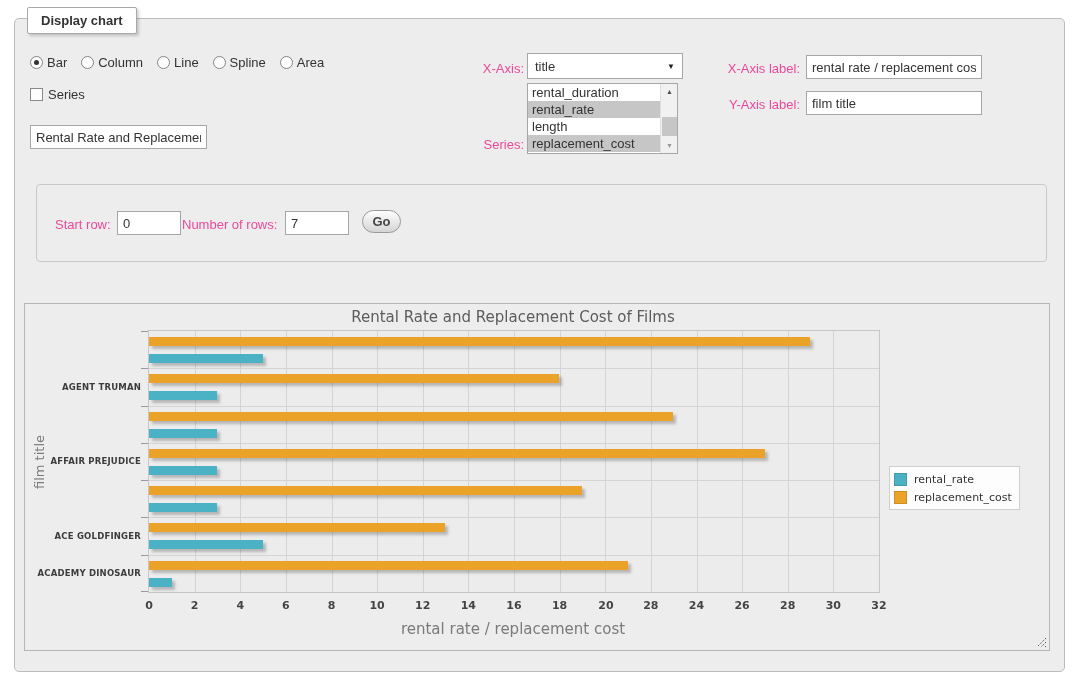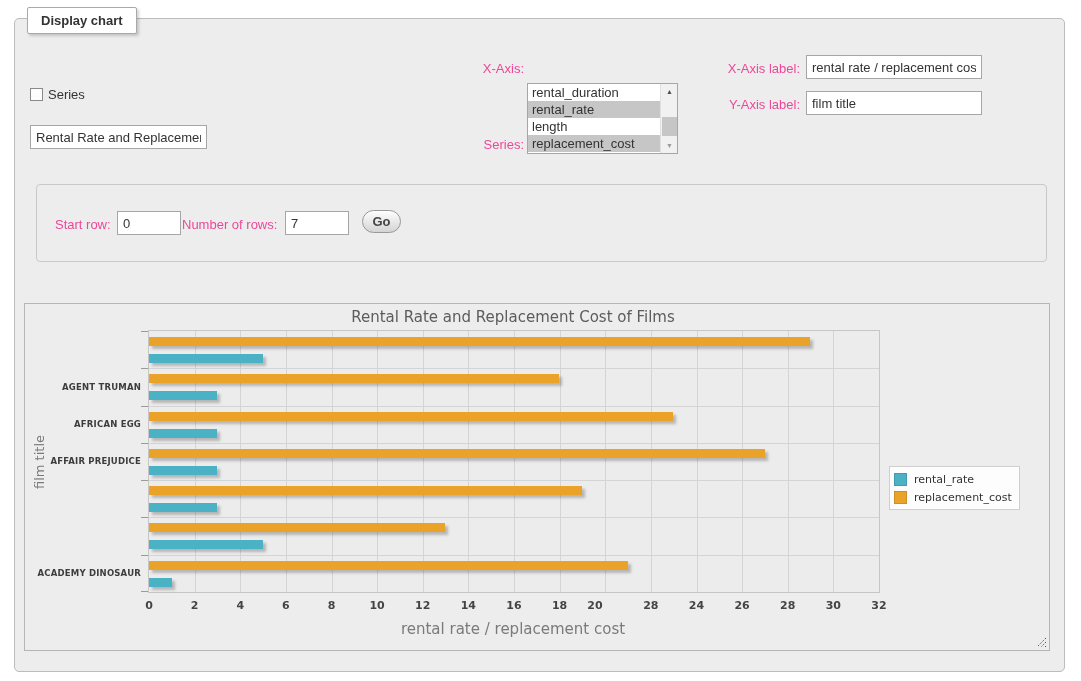--- a/index.html
+++ b/index.html
@@ -130,29 +130,55 @@
   .lg-label { font-size: 11px; color: #333; white-space: nowrap; }
   .resize-grip { position: absolute; right: 2px; bottom: 2px; width: 11px; height: 11px; cursor: se-resize; }
 </style>
 </head>
 <body>
 
 <div class="page">
   <div class="panel"></div>
   <div class="panel-legend">Display chart</div>
 
+  <div class="ct-group" id="chart-type-group">
+      <span class="ct-item">
+        <span class="radio on"></span>
+        <span class="ct-lbl">Bar</span>
+      </span>
+      <span class="ct-item">
+        <span class="radio"></span>
+        <span class="ct-lbl">Column</span>
+      </span>
+      <span class="ct-item">
+        <span class="radio"></span>
+        <span class="ct-lbl">Line</span>
+      </span>
+      <span class="ct-item">
+        <span class="radio"></span>
+        <span class="ct-lbl">Spline</span>
+      </span>
+      <span class="ct-item">
+        <span class="radio"></span>
+        <span class="ct-lbl">Area</span>
+      </span>
+    </div>
 
   <div class="stacked-row">
     <span class="checkbox"></span>
     <span>Series</span>
   </div>
 
   <input class="txt" id="title-input" value="Rental Rate and Replacement Cost of Films" style="">
 
   <div class="lbl r" id="xaxis-lbl">X-Axis:</div>
+  <div class="fake-select">
+    <span class="val">title</span>
+    <span class="arrow">▼</span>
+  </div>
 
   <div class="lbl r" id="series-lbl">Series:</div>
   <div class="series-list">
     <div class="series-items" id="series-options">
         <div class="series-item">rental_duration</div>
         <div class="series-item sel">rental_rate</div>
         <div class="series-item">length</div>
         <div class="series-item sel">replacement_cost</div>
       </div>
     <div class="sb">
@@ -190,21 +216,21 @@
         <div class="xtick" style="left: 208.125px;">10</div>
         <div class="vgrid" style="left: 273.75px;"></div>
         <div class="xtick" style="left: 253.75px;">12</div>
         <div class="vgrid" style="left: 319.375px;"></div>
         <div class="xtick" style="left: 299.375px;">14</div>
         <div class="vgrid" style="left: 365px;"></div>
         <div class="xtick" style="left: 345px;">16</div>
         <div class="vgrid" style="left: 410.625px;"></div>
         <div class="xtick" style="left: 390.625px;">18</div>
         <div class="vgrid" style="left: 456.25px;"></div>
-        <div class="xtick" style="left: 426px;">20</div>
+        <div class="xtick" style="left: 437px;">20</div>
         <div class="vgrid" style="left: 501.875px;"></div>
         <div class="xtick" style="left: 481.875px;">28</div>
         <div class="vgrid" style="left: 547.5px;"></div>
         <div class="xtick" style="left: 527.5px;">24</div>
         <div class="vgrid" style="left: 593.125px;"></div>
         <div class="xtick" style="left: 573.125px;">26</div>
         <div class="vgrid" style="left: 638.75px;"></div>
         <div class="xtick" style="left: 618.75px;">28</div>
         <div class="vgrid" style="left: 684.375px;"></div>
         <div class="xtick" style="left: 664.375px;">30</div>
@@ -221,28 +247,28 @@
         <div class="ydash" style="top: 111.857px;"></div>
         <div class="ydash" style="top: 149.143px;"></div>
         <div class="ydash" style="top: 186.429px;"></div>
         <div class="ydash" style="top: 223.714px;"></div>
         <div class="ydash" style="top: 260px;"></div>
         <div class="bar" style="top: 23px; width: 113.834px; background: rgb(75, 178, 197);"></div>
         <div class="bar" style="top: 6px; width: 661.334px; background: rgb(234, 162, 40);"></div>
         <div class="ycat" style="top: 37.2857px; height: 37.2857px;">AGENT TRUMAN</div>
         <div class="bar" style="top: 60.2857px; width: 68.2094px; background: rgb(75, 178, 197);"></div>
         <div class="bar" style="top: 43.2857px; width: 410.397px; background: rgb(234, 162, 40);"></div>
-        <div class="ycat" style="top: 74.5714px; height: 37.2857px;">AFRICAN EGG</div>
         <div class="bar" style="top: 97.5714px; width: 68.2094px; background: rgb(75, 178, 197);"></div>
         <div class="bar" style="top: 80.5714px; width: 524.459px; background: rgb(234, 162, 40);"></div>
         <div class="ycat" style="top: 111.857px; height: 37.2857px;">AFFAIR PREJUDICE</div>
         <div class="bar" style="top: 134.857px; width: 68.2094px; background: rgb(75, 178, 197);"></div>
         <div class="bar" style="top: 117.857px; width: 615.709px; background: rgb(234, 162, 40);"></div>
         <div class="bar" style="top: 172.143px; width: 68.2094px; background: rgb(75, 178, 197);"></div>
         <div class="bar" style="top: 155.143px; width: 433.209px; background: rgb(234, 162, 40);"></div>
+        <div class="ycat" style="top: 186.429px; height: 37.2857px;">ACE GOLDFINGER</div>
         <div class="bar" style="top: 209.429px; width: 113.834px; background: rgb(75, 178, 197);"></div>
         <div class="bar" style="top: 192.429px; width: 296.334px; background: rgb(234, 162, 40);"></div>
         <div class="ycat" style="top: 223.714px; height: 37.2857px;">ACADEMY DINOSAUR</div>
         <div class="bar" style="top: 246.714px; width: 22.5844px; background: rgb(75, 178, 197);"></div>
         <div class="bar" style="top: 229.714px; width: 478.834px; background: rgb(234, 162, 40);"></div>
       </div>
     <div class="x-axis-label">rental rate / replacement cost</div>
     <div class="y-axis-label">film title</div>
     <div class="legend" id="legend-rows">
         <div class="lg-row">

